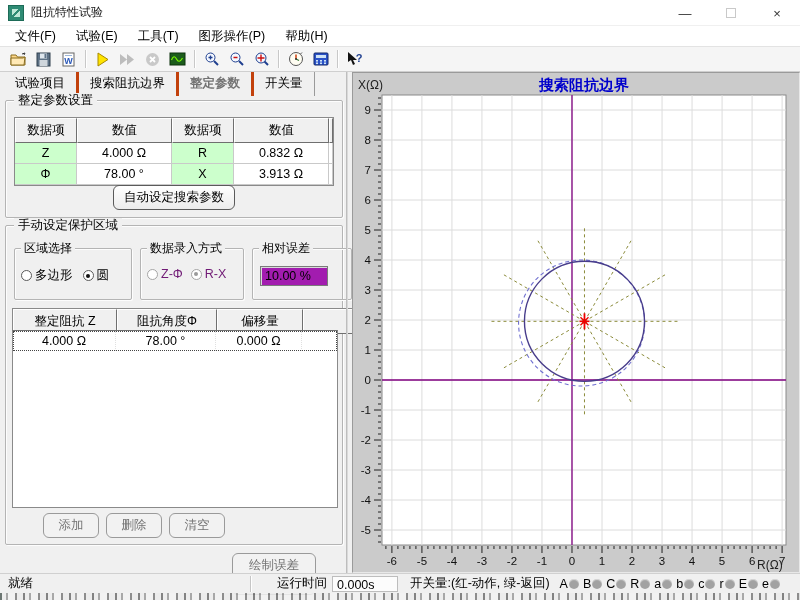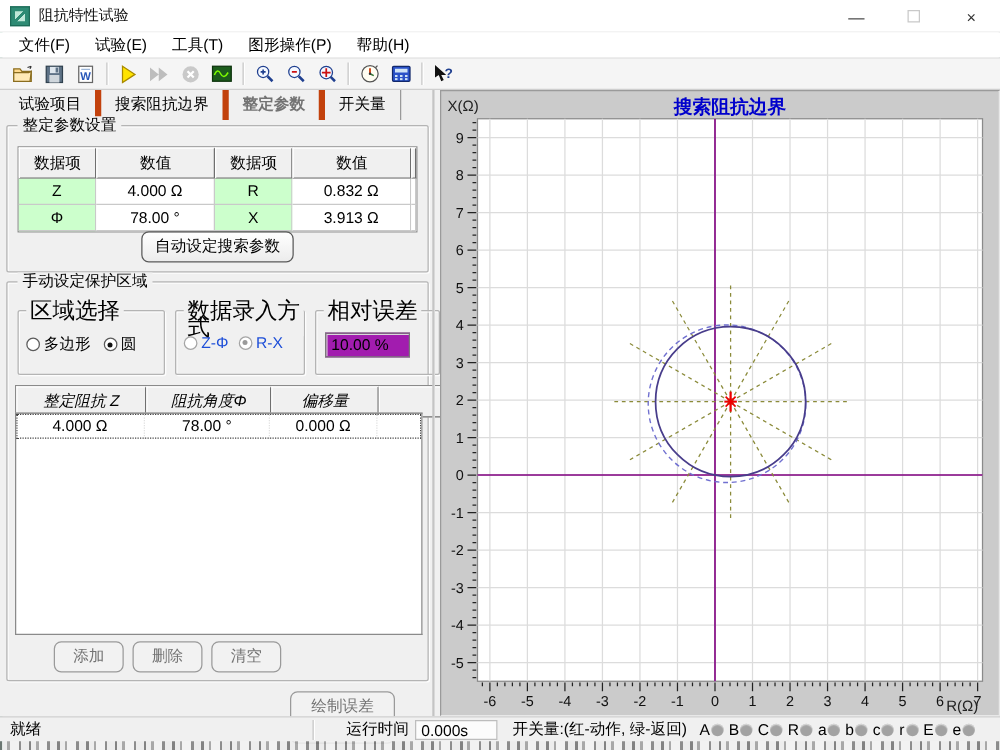--- a/index.html
+++ b/index.html
@@ -32,21 +32,21 @@
     display:flex; align-items:center; padding-left:6px; }
   .tbtn { width:25px; height:22px; display:flex; align-items:center; justify-content:center; }
   .tsep { width:1px; height:18px; background:#c8c8c8; margin:0 4px; box-shadow:1px 0 0 #fff; }
 
   
   .left-panel { position:absolute; left:0; top:72px; width:352px; height:501px; background:#f0f0f0; }
   .panel-divider { position:absolute; left:346px; top:72px; width:2px; height:501px;
     background:#d9d9d9; border-left:1px solid #bdbdbd; }
 
   .tabstrip { position:absolute; left:4px; top:2px; height:22px; display:flex; align-items:flex-end; }
-  .tab { padding:3px 11px 4px 11px; font-size:12.5px; border-right:5px solid #c2410c; }
+  .tab { padding:3px 11px 4px 11px; font-size:12.5px; border-right:3px solid #c2410c; }
   .tab.active { color:#737373; font-weight:bold; }
   .tab:last-child { border-right:1px solid #9a9a9a; }
 
   .groupbox { position:absolute; border:1px solid #b4b4b4; border-radius:2px;
     box-shadow:inset 1px 1px 0 #fdfdfd, 1px 1px 0 #fdfdfd; }
   .groupbox > .glabel { position:absolute; top:-8px; left:8px; background:#f0f0f0;
     padding:0 4px; font-size:12.5px; line-height:14px; }
 
   
   .ptable { position:absolute; left:8px; top:16px; width:320px;
@@ -60,36 +60,36 @@
 
   .btn { display:inline-block; background:linear-gradient(#ffffff,#ececec);
     border:1px solid #5a5a5a; border-radius:6px; padding:3px 10px; font-size:12.5px; text-align:center; }
   .btn.disabled { color:#737373; border-color:#9a9a9a; background:#f2f2f2; }
 
   .auto-btn { position:absolute; left:50%; transform:translateX(-50%); bottom:7px; }
 
   .subgroup { position:absolute; border:1px solid #b4b4b4; border-radius:2px;
     box-shadow:inset 1px 1px 0 #fdfdfd, 1px 1px 0 #fdfdfd; }
   .subgroup > .glabel { position:absolute; top:-8px; left:6px; background:#f0f0f0; padding:0 3px;
-    font-size:18px; line-height:14px; }
+    font-size:12px; line-height:14px; }
   .radio-row { position:absolute; left:6px; top:18px; right:4px; display:flex; gap:10px; align-items:center; }
   .radio { width:11px; height:11px; border-radius:50%; background:#fff; border:1px solid #5a5a5a;
     display:inline-block; position:relative; margin-right:3px; flex:none; }
   .radio.checked::after { content:""; position:absolute; left:2.5px; top:2.5px; width:4px; height:4px;
     border-radius:50%; background:#111; }
   .radio.disabled { border-color:#a5a5a5; }
   .radio.disabled.checked::after { background:#9a9a9a; }
   .rlabel { font-size:12.5px; white-space:nowrap; }
-  .dim { color:#1d4ed8; }
+  .dim { color:#701a75; }
   .edit { background:#a21caf; border:1px solid #7a7a7a; box-shadow:inset 1px 1px 0 #d9d9d9;
     padding:2px 4px; font-size:12.5px; }
 
   
   .ltable-head { position:absolute; left:6px; top:82px; width:364px; display:grid;
-    grid-template-columns:104px 100px 86px 1fr; border:1px solid #8a8a8a; border-bottom:none; background:#f0f0f0;font-style:italic; }
+    grid-template-columns:104px 100px 86px 1fr; border:1px solid #8a8a8a; border-bottom:none; background:#f0f0f0; }
   .lth { border:1px solid; border-color:#fff #6f6f6f #6f6f6f #fff; text-align:center;
     padding:3px 0; font-size:12.5px; }
   .ltable-body { position:absolute; left:6px; top:104px; width:326px; height:178px;
     background:#fff; border:1px solid #8a8a8a; border-top:1px solid #6f6f6f; overflow:hidden; }
   .lrow { display:grid; grid-template-columns:103px 100px 86px 1fr; outline:1px dotted #444;
     outline-offset:-1px; }
   .ltd { text-align:center; padding:3px 0; font-size:12.5px; border-right:1px dotted #e0e0e0; }
 
   .list-btns { position:absolute; left:0; top:287px; width:100%; }
   .list-btns .btn { position:absolute; }

